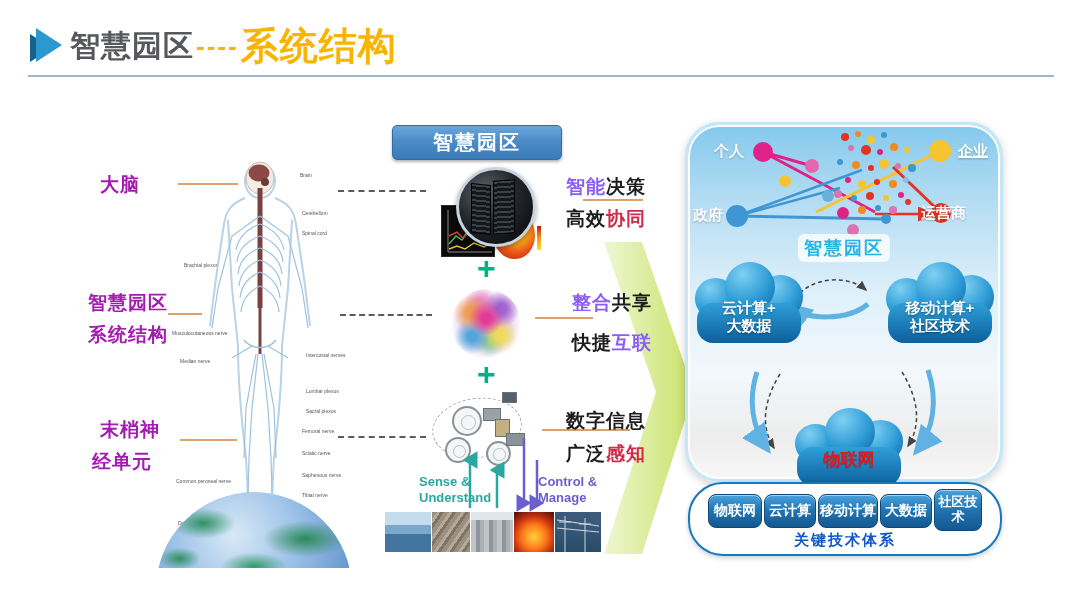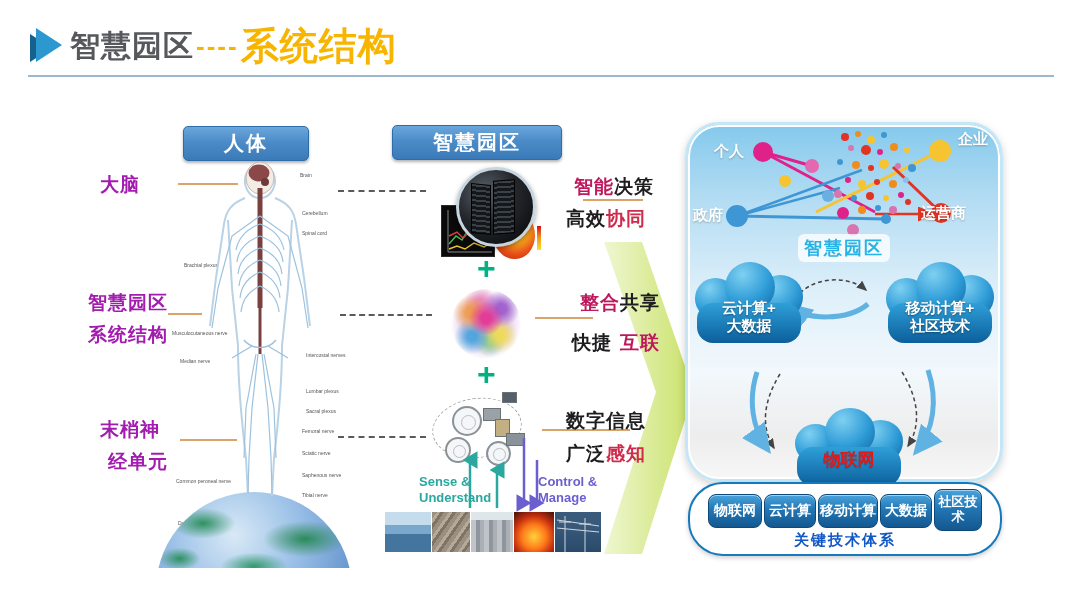--- a/index.html
+++ b/index.html
@@ -62,21 +62,21 @@
   .gauge{position:absolute;border-radius:50%;background:#f4f6f7;border:2px solid #8a9298;z-index:2;}
   .gauge::after{content:"";position:absolute;left:25%;top:25%;width:50%;height:50%;
     border-radius:50%;border:1px solid #b8bec4;}
   .devbox{position:absolute;z-index:2;border:1px solid #6a7278;}
   .sens-ellipse{position:absolute;left:432px;top:398px;width:88px;height:58px;border:1.5px dashed #a8a8a8;
     border-radius:50%;transform:rotate(-8deg);z-index:1;}
   .sense-txt{position:absolute;font-size:13px;font-weight:600;line-height:1.2;z-index:3;}
   .photo{position:absolute;top:512px;height:40px;z-index:2;}
   
   .row{position:absolute;font-size:19px;font-weight:bold;letter-spacing:1px;white-space:nowrap;z-index:3;}
-  .t-red{color:#be185d;margin-left:8px;} .t-crimson{color:#cf2b4b;} .t-black{color:#1d1d1f;} .t-underline{}
+  .t-red{color:#8b5cf6;} .t-crimson{color:#cf2b4b;} .t-black{color:#1d1d1f;} .t-underline{}
   
   .panel{position:absolute;left:685px;top:122px;width:312px;height:354px;border-radius:34px;
     border:3px solid #c3e7f6;box-shadow:0 3px 8px rgba(0,0,0,.18), inset 0 0 0 2px #ffffff;
     background:linear-gradient(180deg,#85c9ec 0%,#b5ddf3 22%,#dff0fa 48%,#f2f8fc 70%,#ededed 88%,#f7f7f7 100%);
     z-index:1;}
   .node-label{position:absolute;color:#fff;font-size:15px;font-weight:bold;z-index:3;text-shadow:0 1px 2px rgba(0,0,0,.25);}
   .park-label{position:absolute;left:798px;top:234px;width:92px;height:28px;border-radius:6px;
     background:rgba(255,255,255,.78);display:flex;align-items:center;justify-content:center;
     color:#27b3e6;font-size:18px;font-weight:bold;letter-spacing:2px;z-index:3;}
   .cloud{position:absolute;z-index:3;}
@@ -108,21 +108,20 @@
 
   <div class="title-row">
     <span class="play-back"></span>
     <span class="play-front"></span>
     <span class="title-main">智慧园区</span>
     <span class="title-dashes">----</span>
     <span class="title-sub">系统结构</span>
   </div>
   <div class="title-rule"></div>
 
-  <div class="hbox" style="left:183px;top:126px;width:124px;">人体</div>
 
   <svg style="left:168px;top:158px;z-index:1;" width="180" height="345" viewBox="0 0 180 345">
 
     <path d="M92,6 a15,17 0 1 1 -0.1,0 M77,40 C62,46 58,54 56,66 L48,120 L42,168 M107,40 C122,46 126,54 128,66 L136,120 L142,168
              M60,62 L64,130 L70,188 C70,212 72,250 78,300 L80,338 M124,62 L120,130 L114,188 C114,212 112,250 106,300 L104,338" fill="none" stroke="#b9d2e5" stroke-width="2"></path>
 
     <ellipse cx="92" cy="20" rx="14" ry="16" fill="#f3ece5" stroke="#c9b8ac" stroke-width="1"></ellipse>
     <ellipse cx="91" cy="15" rx="10.5" ry="8.5" fill="#8a4848"></ellipse>
     <circle cx="97" cy="24" r="4" fill="#6d3a3a"></circle>
 
@@ -173,21 +172,21 @@
   <div class="tiny-an" style="left:172px;top:546px;">Superficial peroneal nerve</div>
 
   <div class="globe-wrap">
       <div class="globe"></div>
     </div>
 
   <div class="blabel" style="left:100px;top:172px;">大脑</div>
   <div class="blabel" style="left:88px;top:290px;">智慧园区</div>
   <div class="blabel" style="left:88px;top:322px;">系统结构</div>
   <div class="blabel" style="left:100px;top:417px;">末梢神</div>
-  <div class="blabel" style="left:108px;top:449px;">经单元</div>
+  <div class="blabel" style="left:92px;top:449px;">经单元</div>
 
   <div class="tan" style="left:178px;top:183px;width:60px;"></div>
   <div class="tan" style="left:168px;top:313px;width:34px;"></div>
   <div class="tan" style="left:180px;top:439px;width:57px;"></div>
 
   <div class="dashline" style="left:338px;top:190px;width:88px;"></div>
   <div class="dashline" style="left:340px;top:314px;width:92px;"></div>
   <div class="dashline" style="left:338px;top:436px;width:88px;"></div>
 
   <div class="hbox" style="left:392px;top:125px;width:168px;">智慧园区</div>
@@ -364,21 +363,21 @@
     <path d="M115,171 C133,154 165,154 181,168" fill="none" stroke="#444" stroke-width="1.5" stroke-dasharray="4 3" marker-end="url(#mDark)"></path>
     <path d="M183,182 C163,199 121,199 101,183" fill="none" stroke="#5fb2e2" stroke-width="5" marker-end="url(#mBlue)"></path>
 
     <path d="M95,252 C79,278 75,304 89,326" fill="none" stroke="#444" stroke-width="1.5" stroke-dasharray="4 3" marker-end="url(#mDark)"></path>
     <path d="M72,250 C63,278 67,306 83,328" fill="none" stroke="#5fb2e2" stroke-width="5" marker-end="url(#mBlue)"></path>
     <path d="M217,250 C233,276 237,302 223,324" fill="none" stroke="#444" stroke-width="1.5" stroke-dasharray="4 3" marker-end="url(#mDark)"></path>
     <path d="M243,248 C253,278 249,308 231,330" fill="none" stroke="#5fb2e2" stroke-width="5" marker-end="url(#mBlue)"></path>
   </svg>
 
   <div class="node-label" style="left:714px;top:142px;">个人</div>
-  <div class="node-label" style="left:958px;top:130px;">企业</div>
+  <div class="node-label" style="left:958px;top:142px;text-decoration:underline;">企业</div>
   <div class="node-label" style="left:693px;top:206px;">政府</div>
   <div class="node-label" style="left:921px;top:204px;">运营商</div>
 
   <div class="park-label">智慧园区</div>
 
   <div class="cloud" style="left:695px;top:262px;width:108px;height:81px;">
     <div class="bump b2"></div>
       <div class="bump b3"></div>
     <div class="bump b1"></div>
       <div class="base"></div>

